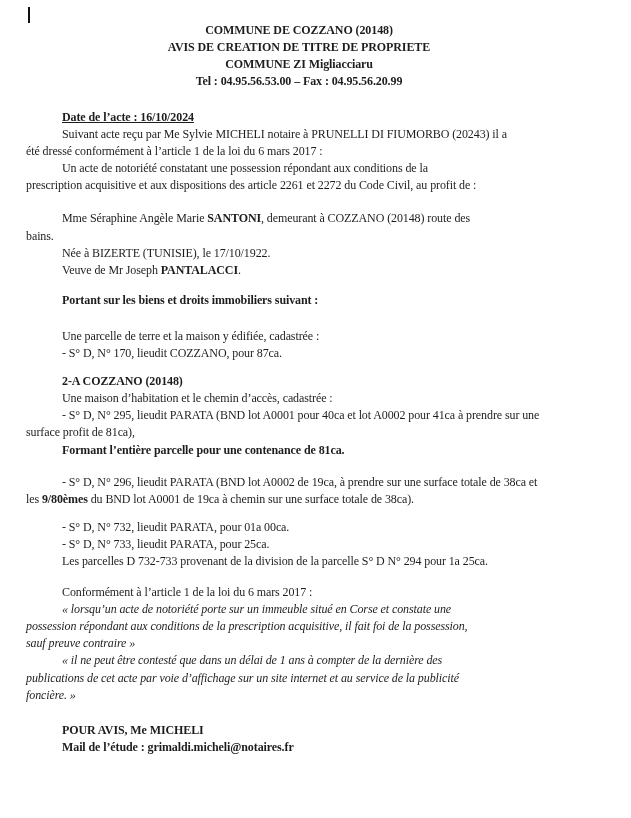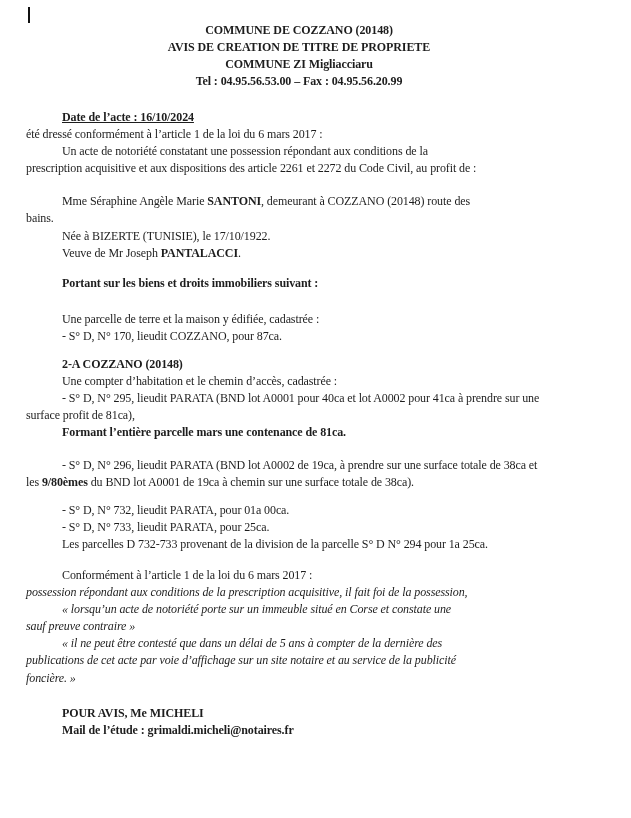--- a/index.html
+++ b/index.html
@@ -50,52 +50,53 @@
   <div class="content">
     <div class="header-block">
         <div class="line center">COMMUNE DE COZZANO (20148)</div>
         <div class="line center">AVIS DE CREATION DE TITRE DE PROPRIETE</div>
         <div class="line center">COMMUNE ZI Migliacciaru</div>
         <div class="line center">Tel : 04.95.56.53.00 – Fax : 04.95.56.20.99</div>
       </div>
     <div class="body-block">
         <div class="gap" style="height: 19px;"></div>
         <div class="line indent"><span class="seg b u">Date de l’acte : 16/10/2024</span></div>
+        <div class="line indent"><span class="seg">Suivant acte reçu par Me Sylvie MICHELI notaire à PRUNELLI DI FIUMORBO (20243) il a</span></div>
         <div class="line margin"><span class="seg">été dressé conformément à l’article 1 de la loi du 6 mars 2017 :</span></div>
         <div class="line indent"><span class="seg">Un acte de notoriété constatant une possession répondant aux conditions de la</span></div>
         <div class="line margin"><span class="seg">prescription acquisitive et aux dispositions des article 2261 et 2272 du Code Civil, au profit de :</span></div>
         <div class="gap" style="height: 16px;"></div>
         <div class="line indent"><span class="seg">Mme Séraphine Angèle Marie </span><span class="seg b">SANTONI</span><span class="seg">, demeurant à COZZANO (20148) route des</span></div>
         <div class="line margin"><span class="seg">bains.</span></div>
         <div class="line indent"><span class="seg">Née à BIZERTE (TUNISIE), le 17/10/1922.</span></div>
         <div class="line indent"><span class="seg">Veuve de Mr Joseph </span><span class="seg b">PANTALACCI</span><span class="seg">.</span></div>
         <div class="gap" style="height: 13px;"></div>
         <div class="line indent"><span class="seg b">Portant sur les biens et droits immobiliers suivant :</span></div>
         <div class="gap" style="height: 19px;"></div>
         <div class="line indent"><span class="seg">Une parcelle de terre et la maison y édifiée, cadastrée :</span></div>
         <div class="line indent"><span class="seg">- S° D, N° 170, lieudit COZZANO, pour 87ca.</span></div>
         <div class="gap" style="height: 11px;"></div>
         <div class="line indent"><span class="seg b">2-A COZZANO (20148)</span></div>
-        <div class="line indent"><span class="seg">Une compter d’habitation et le chemin d’accès, cadastrée :</span></div>
+        <div class="line indent"><span class="seg">Une maison d’habitation et le chemin d’accès, cadastrée :</span></div>
         <div class="line indent"><span class="seg">- S° D, N° 295, lieudit PARATA (BND lot A0001 pour 40ca et lot A0002 pour 41ca à prendre sur une</span></div>
         <div class="line margin"><span class="seg">surface profit de 81ca),</span></div>
-        <div class="line indent"><span class="seg b">Formant l’entière parcelle mars une contenance de 81ca.</span></div>
+        <div class="line indent"><span class="seg b">Formant l’entière parcelle pour une contenance de 81ca.</span></div>
         <div class="gap" style="height: 15px;"></div>
         <div class="line indent"><span class="seg">- S° D, N° 296, lieudit PARATA (BND lot A0002 de 19ca, à prendre sur une surface totale de 38ca et</span></div>
         <div class="line margin"><span class="seg">les </span><span class="seg b">9/80èmes</span><span class="seg"> du BND lot A0001 de 19ca à chemin sur une surface totale de 38ca).</span></div>
         <div class="gap" style="height: 11px;"></div>
         <div class="line indent"><span class="seg">- S° D, N° 732, lieudit PARATA, pour 01a 00ca.</span></div>
         <div class="line indent"><span class="seg">- S° D, N° 733, lieudit PARATA, pour 25ca.</span></div>
         <div class="line indent"><span class="seg">Les parcelles D 732-733 provenant de la division de la parcelle S° D N° 294 pour 1a 25ca.</span></div>
         <div class="gap" style="height: 14px;"></div>
         <div class="line indent"><span class="seg">Conformément à l’article 1 de la loi du 6 mars 2017 :</span></div>
+        <div class="line indent"><span class="seg i">« lorsqu’un acte de notoriété porte sur un immeuble situé en Corse et constate une</span></div>
         <div class="line margin"><span class="seg i">possession répondant aux conditions de la prescription acquisitive, il fait foi de la possession,</span></div>
-        <div class="line indent"><span class="seg i">« lorsqu’un acte de notoriété porte sur un immeuble situé en Corse et constate une</span></div>
         <div class="line margin"><span class="seg i">sauf preuve contraire »</span></div>
-        <div class="line indent"><span class="seg i">« il ne peut être contesté que dans un délai de 5 ans à compter de la dernière des</span></div>
-        <div class="line margin"><span class="seg i">publications de cet acte par voie d’affichage sur un site notaire et au service de la publicité</span></div>
+        <div class="line indent"><span class="seg i">« il ne peut être contesté que dans un délai de 1 ans à compter de la dernière des</span></div>
+        <div class="line margin"><span class="seg i">publications de cet acte par voie d’affichage sur un site internet et au service de la publicité</span></div>
         <div class="line margin"><span class="seg i">foncière. »</span></div>
         <div class="gap" style="height: 18px;"></div>
         <div class="line indent"><span class="seg b">POUR AVIS, Me MICHELI</span></div>
         <div class="line indent"><span class="seg b">Mail de l’étude : grimaldi.micheli@notaires.fr</span></div>
       </div>
   </div>
 </div>
 
 </body></html>

